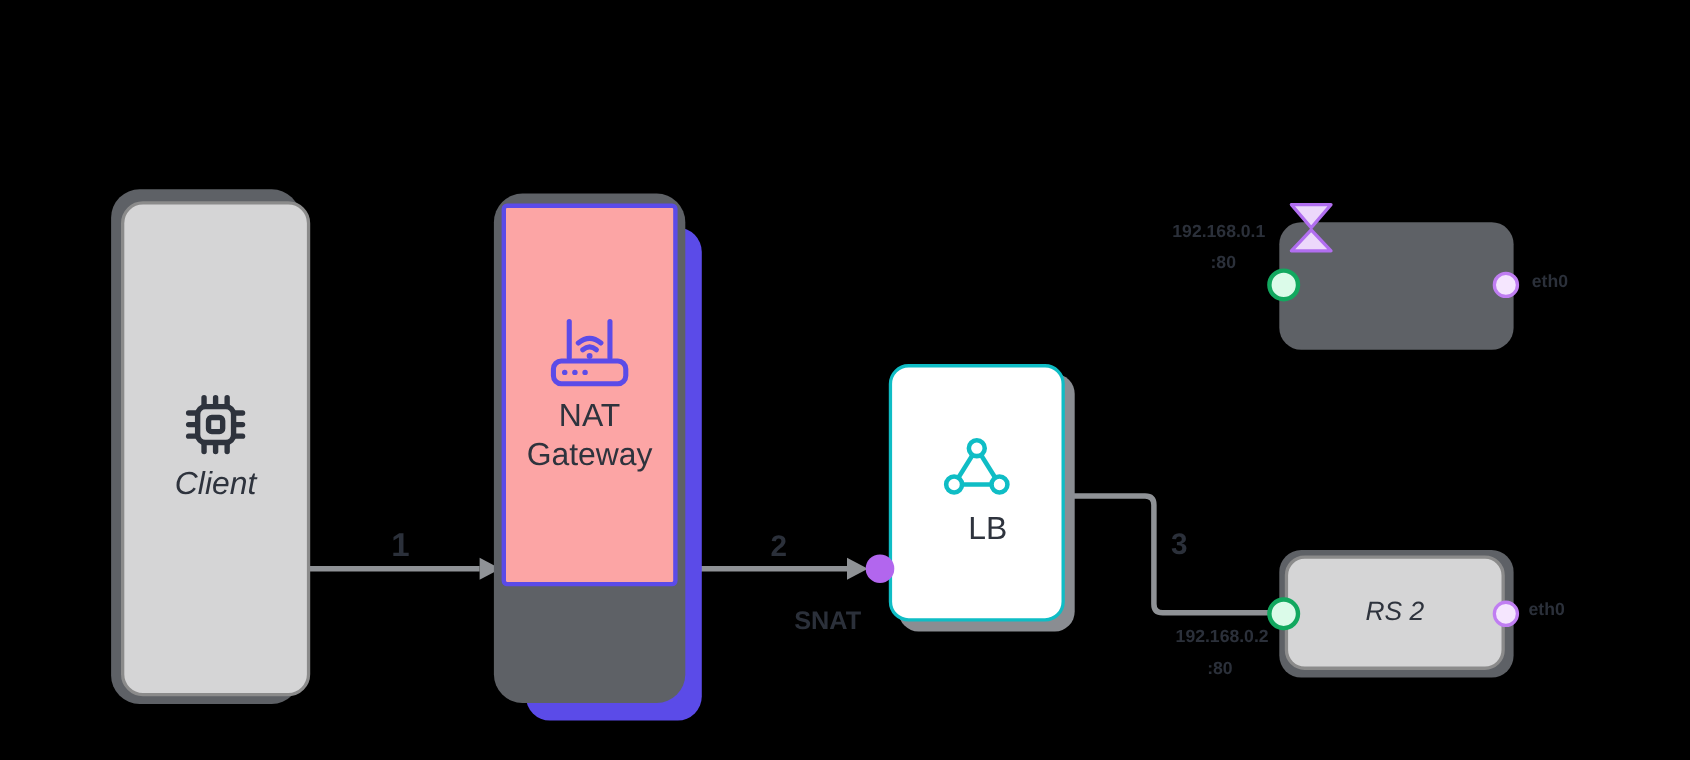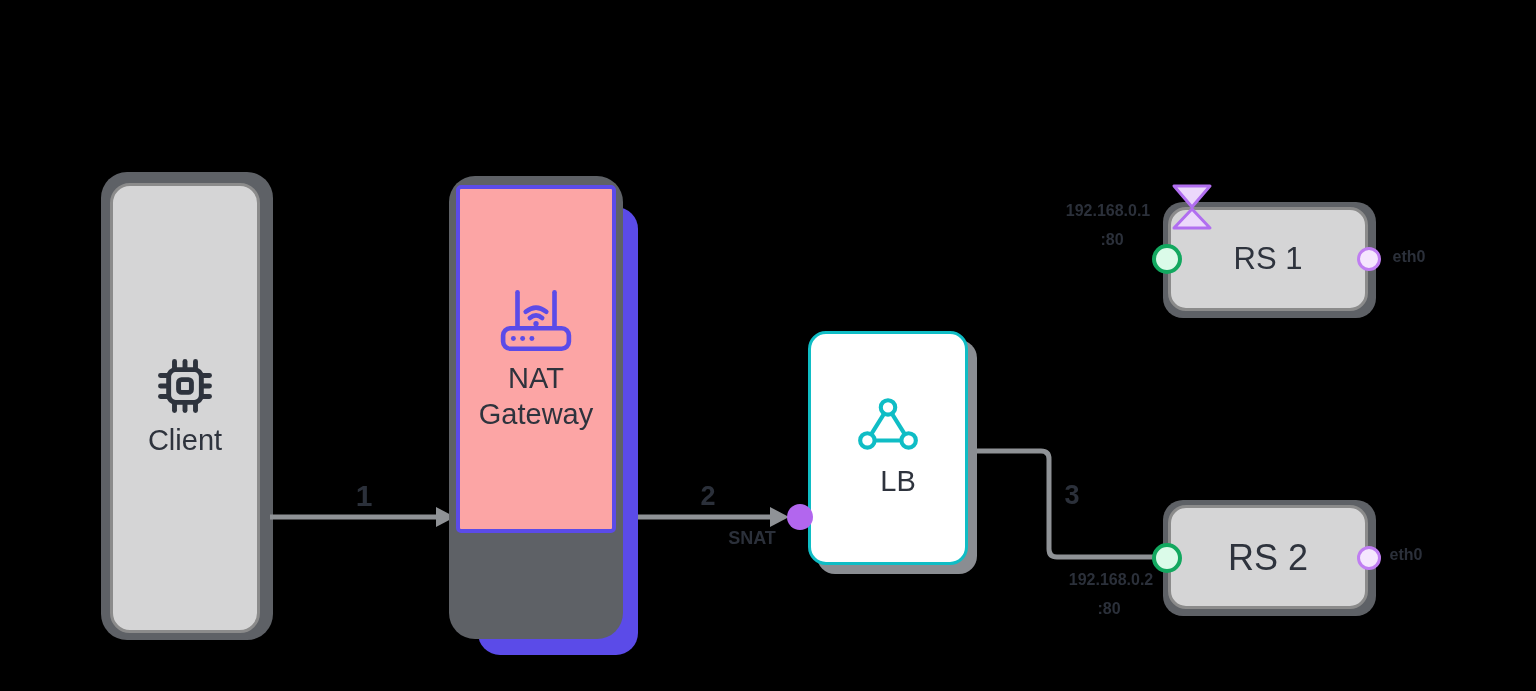--- a/index.html
+++ b/index.html
@@ -24,21 +24,21 @@
 
   <svg id="edges" width="1536" height="691" viewBox="0 0 1536 691">
     <path d="M270 517 H436" stroke="#8f9296" stroke-width="5" fill="none"></path>
     <polygon points="436,507 455,517 436,527" fill="#8f9296"></polygon>
     <path d="M616 517 H770" stroke="#8f9296" stroke-width="5" fill="none"></path>
     <polygon points="770,507 789,517 770,527" fill="#8f9296"></polygon>
     <path d="M968 451 H1041 Q1049 451 1049 459 V549 Q1049 557 1057 557 H1154" stroke="#8f9296" stroke-width="5" fill="none"></path>
   </svg>
 
   <div class="halo" style="left:101px;top:172px;width:172px;height:468px;"></div>
-  <div class="node-body gray-node" style="left:110px;top:183px;width:150px;height:450px;">
+  <div class="node-body gray-node" style="left:110px;top:183px;width:172px;height:450px;font-style:italic;">
     <div class="icon-wrap">
       <svg width="56" height="56" viewBox="0 0 48 48" fill="none" stroke="#2e333d" stroke-width="4.2" stroke-linecap="round">
         <rect x="10" y="10" width="28" height="28" rx="6"></rect>
         <rect x="18.5" y="18.5" width="11" height="11" rx="2.5"></rect>
         <line x1="15" y1="3" x2="15" y2="9"></line>
           <line x1="24" y1="3" x2="24" y2="9"></line>
           <line x1="33" y1="3" x2="33" y2="9"></line>
         <line x1="15" y1="39" x2="15" y2="45"></line>
           <line x1="24" y1="39" x2="24" y2="45"></line>
           <line x1="33" y1="39" x2="33" y2="45"></line>
@@ -86,43 +86,40 @@
         <circle cx="12" cy="42" r="7" fill="#fff"></circle>
         <circle cx="52" cy="42" r="7" fill="#fff"></circle>
       </svg>
     </div>
     <div class="node-label" style="font-size:29px;margin-left:20px;">LB</div>
   </div>
 
   <div class="port" style="left:787px;top:504px;width:26px;height:26px;background:#b266ee;"></div>
 
   <div class="halo" style="left:1163px;top:202px;width:213px;height:116px;border-radius:20px;"></div>
-  <div class="node-body gray-node" style="left:1168px;top:207px;width:200px;height:104px;border-radius:18px;">
-    <div class="node-label" style="font-size:31px;">RS 1</div>
-  </div>
   <div class="port" style="left:1152px;top:244px;width:30px;height:30px;background:#dbfbe9;border:4px solid #12a85f;"></div>
   <div class="port" style="left:1357px;top:247px;width:24px;height:24px;background:#f5e6fe;border:3px solid #c07ef2;"></div>
 
   <div style="position:absolute;left:1170px;top:183px;z-index:6;">
     <svg width="44" height="48" viewBox="0 0 44 48" fill="#ecd8fb" stroke="#b16ef0" stroke-width="3" stroke-linejoin="round">
       <path d="M4 3 L40 3 L22 24 Z"></path>
       <path d="M22 26 L40 45 L4 45 Z"></path>
     </svg>
   </div>
 
   <div class="halo" style="left:1163px;top:500px;width:213px;height:116px;border-radius:20px;"></div>
   <div class="node-body gray-node" style="left:1168px;top:505px;width:200px;height:104px;border-radius:18px;">
-    <div class="node-label" style="font-size:36px;">RS 2</div>
+    <div class="node-label" style="font-size:24px;font-style:italic;">RS 2</div>
   </div>
   <div class="port" style="left:1152px;top:543px;width:30px;height:30px;background:#dbfbe9;border:4px solid #12a85f;"></div>
   <div class="port" style="left:1357px;top:546px;width:24px;height:24px;background:#f5e6fe;border:3px solid #c07ef2;"></div>
 
   <div class="edge-label" style="left:348px;top:479px;width:32px;font-size:30px;">1</div>
   <div class="edge-label" style="left:692px;top:481px;width:32px;font-size:27px;">2</div>
-  <div class="edge-label" style="left:722px;top:528px;width:60px;font-size:18px;">SNAT</div>
+  <div class="edge-label" style="left:722px;top:551px;width:60px;font-size:23px;">SNAT</div>
   <div class="edge-label" style="left:1056px;top:480px;width:32px;font-size:27px;">3</div>
 
   <div class="edge-label" style="left:1062px;top:202px;width:92px;font-size:16px;">192.168.0.1</div>
   <div class="edge-label" style="left:1092px;top:231px;width:40px;font-size:16px;">:80</div>
   <div class="edge-label" style="left:1384px;top:248px;width:50px;font-size:16px;">eth0</div>
 
   <div class="edge-label" style="left:1064px;top:571px;width:94px;font-size:16px;">192.168.0.2</div>
   <div class="edge-label" style="left:1089px;top:600px;width:40px;font-size:16px;">:80</div>
   <div class="edge-label" style="left:1381px;top:546px;width:50px;font-size:16px;">eth0</div>
 

